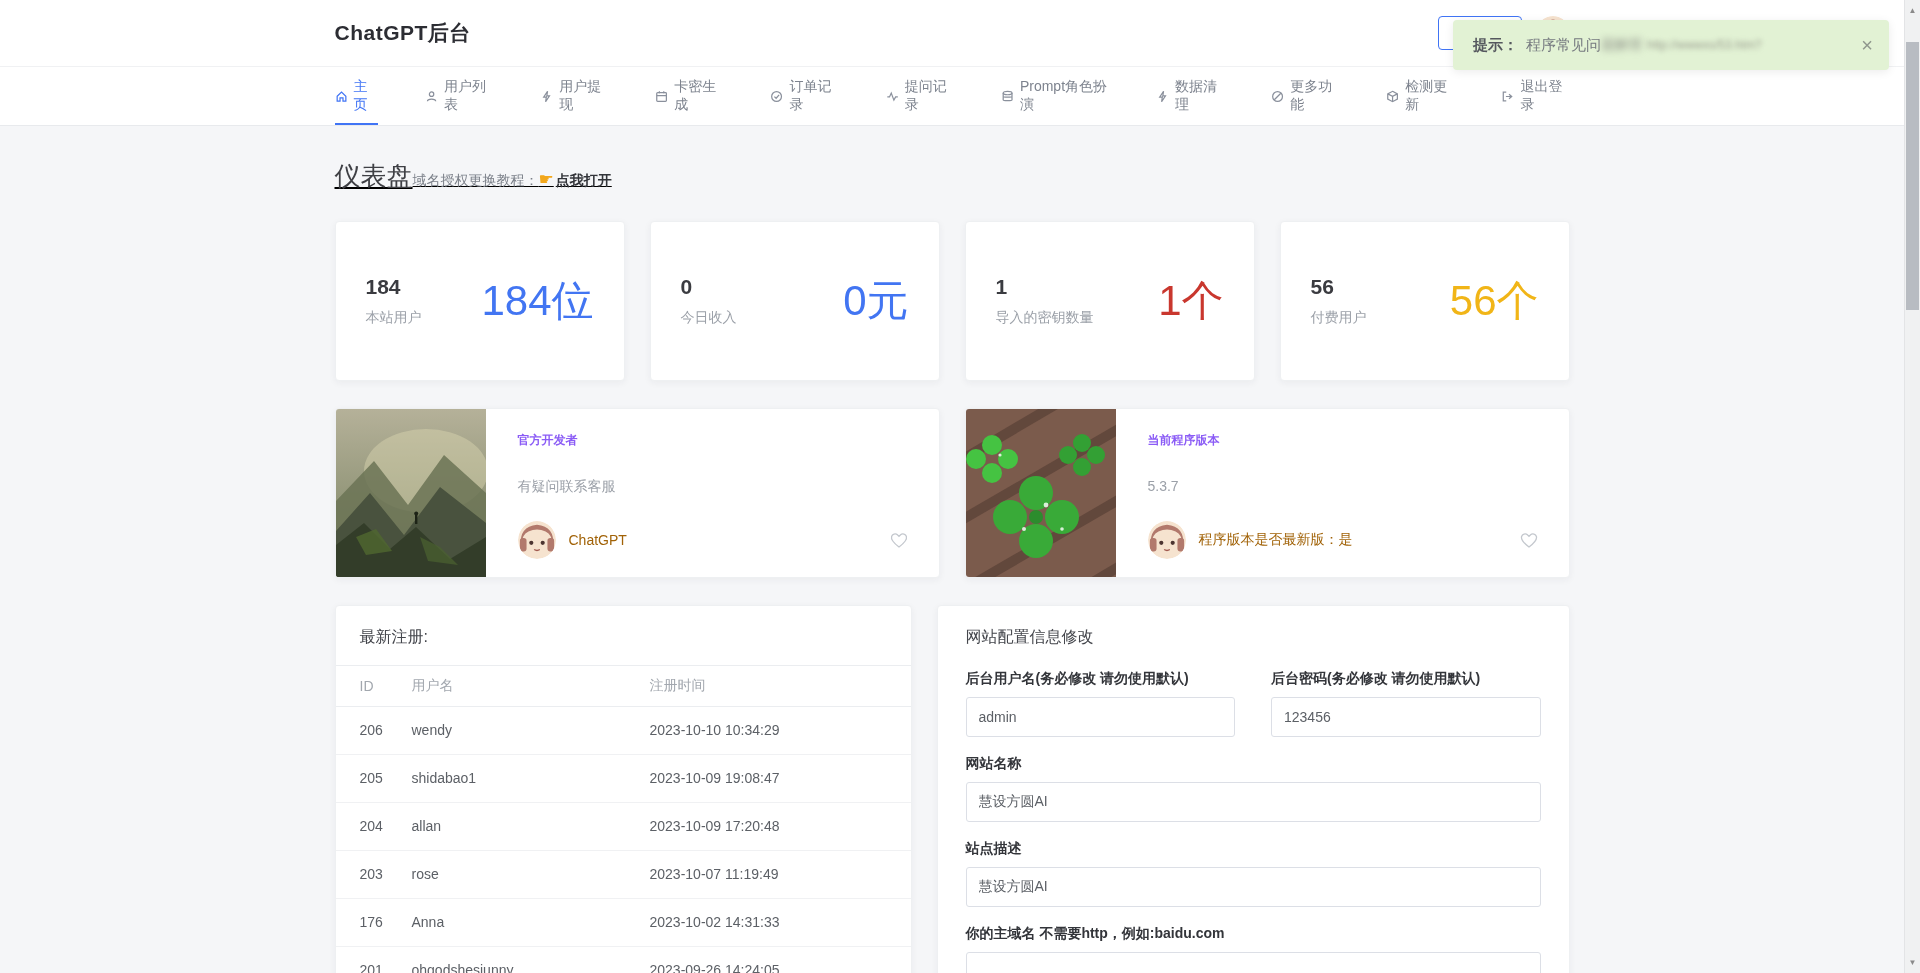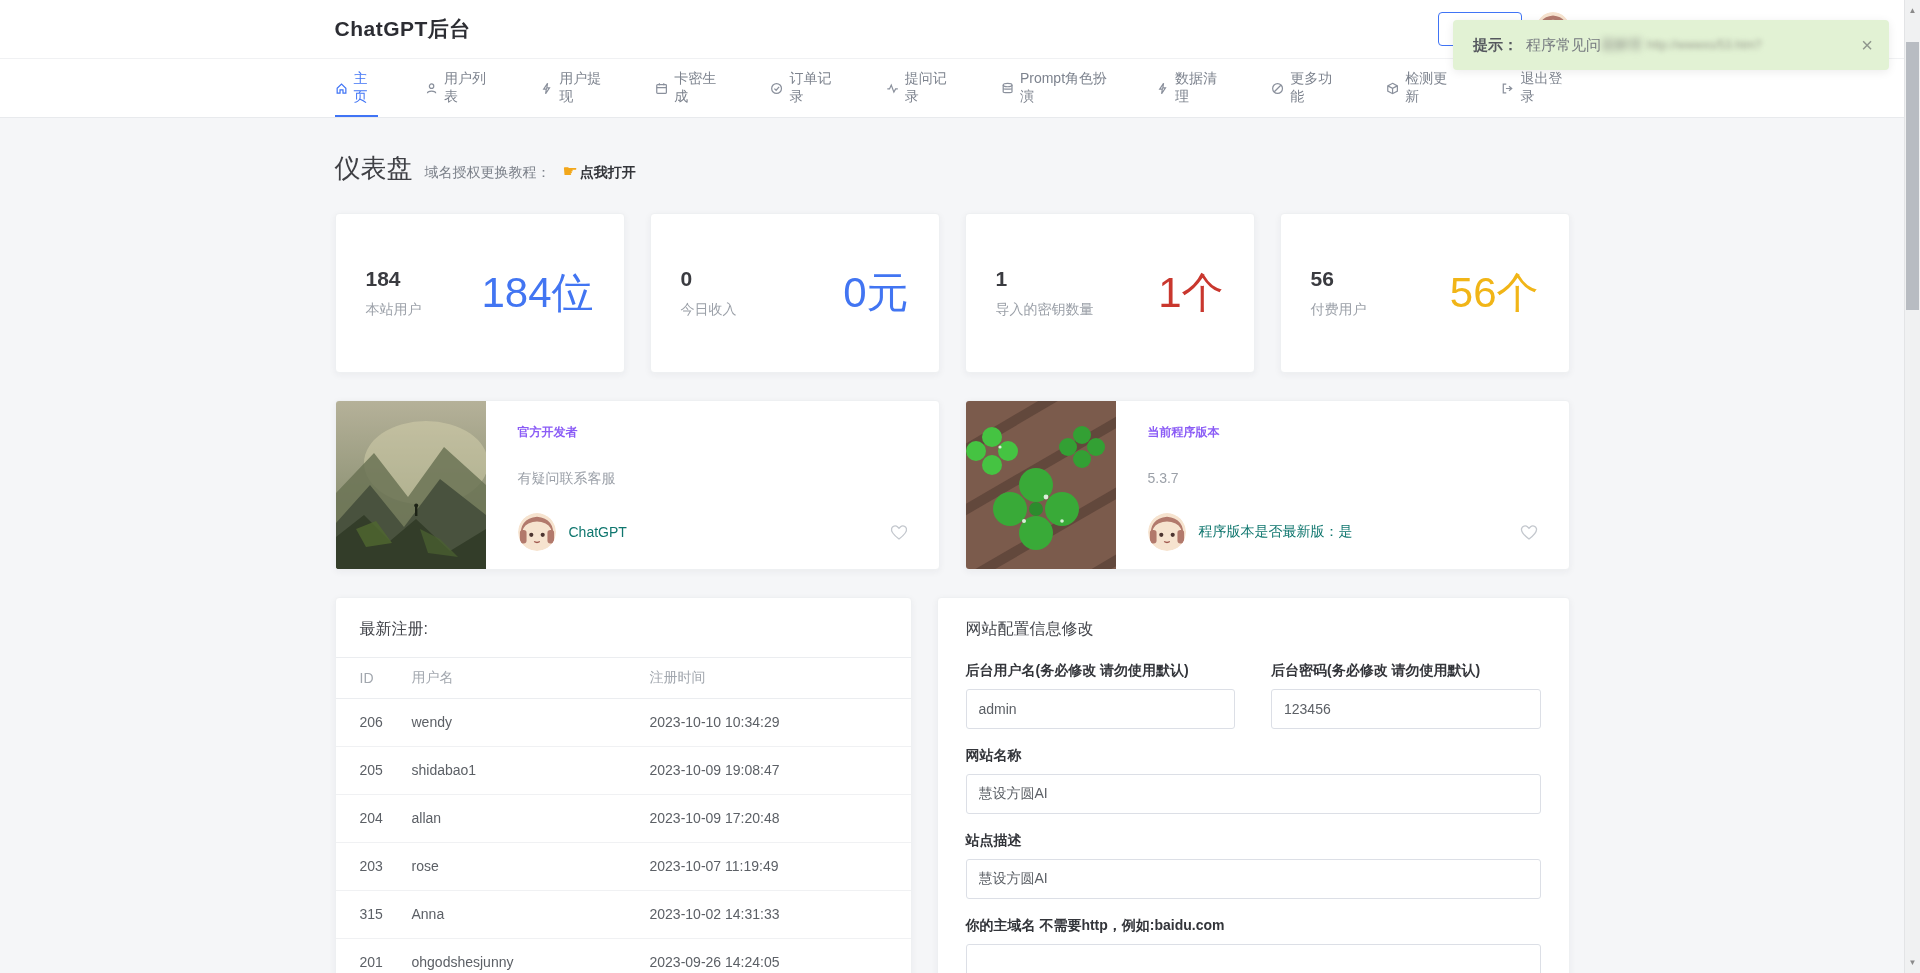--- a/index.html
+++ b/index.html
@@ -1,21 +1,21 @@
 <!DOCTYPE html>
 <html><head>
 <meta charset="utf-8">
 <style>
   * { margin:0; padding:0; box-sizing:border-box; }
   html,body { width:1920px; height:973px; overflow:hidden; background:#f5f6f8;
               font-family:"Liberation Sans","DejaVu Sans",sans-serif; }
   .page { width:1904px; }
 
   
-  .topbar { height:59px; background:#fff; border-bottom:1px solid #f0f1f3; }
+  .topbar { height:67px; background:#fff; border-bottom:1px solid #f0f1f3; }
   .topbar-inner { width:1235px; margin:0 auto; height:100%; display:flex; align-items:center; }
   .app-title { font-size:21px; font-weight:700; color:#2c2d33; letter-spacing:.5px; }
   .topbar-right { margin-left:auto; display:flex; align-items:center; gap:14px; }
   .btn-official { border:1px solid #4074f5; color:#4074f5; background:#fff; border-radius:4px;
                   font-size:13px; padding:7px 15px; cursor:pointer; white-space:nowrap;
                   font-family:inherit; }
   .top-avatar { width:34px; height:34px; border-radius:50%; overflow:hidden; flex-shrink:0; }
 
   
   .navbar { height:59px; background:#fff; border-bottom:1px solid #e8eaed; }
@@ -23,21 +23,21 @@
   .nav-item { display:flex; align-items:center; gap:6px; font-size:14px; color:#7d838e;
               cursor:pointer; position:relative; }
   .nav-item svg { stroke:#8a909c; }
   .nav-item.active { color:#4074f5; }
   .nav-item.active svg { stroke:#4074f5; }
   .nav-item.active::after { content:""; position:absolute; left:0; right:0; bottom:0;
                             height:2px; background:#4074f5; }
 
   
   .main { width:1235px; margin:0 auto; padding-top:33px; }
-  .page-head { display:flex; align-items:baseline; gap:12px; margin-bottom:27px; }
+  .page-head { display:flex; align-items:baseline; margin-bottom:27px;text-decoration:underline; }
   .page-title { font-size:26px; font-weight:500; color:#3f4045; }
   .tutorial { font-size:14px; color:#7a7f88; }
   .hand { color:#f2a71b; font-size:17px; margin-right:2px; }
   .tutorial-link { font-size:14px; font-weight:700; color:#33353a; cursor:pointer; }
 
   .card { background:#fff; border:1px solid #eef0f2; border-radius:4px;
           box-shadow:0 2px 7px rgba(31,45,61,.05); }
 
   
   .stats-row { display:flex; gap:25px; margin-bottom:27px; }
@@ -50,21 +50,21 @@
 
   
   .media-row { display:flex; gap:25px; margin-bottom:27px; }
   .media-card { flex:1; height:170px; display:flex; overflow:hidden; }
   .media-img { width:150px; height:170px; flex-shrink:0; }
   .media-body { flex:1; padding:23px 30px 18px 32px; display:flex; flex-direction:column; }
   .media-title { font-size:12px; font-weight:700; color:#8b5cf6; }
   .media-sub { font-size:14px; color:#9ba0a8; margin-top:29px; }
   .media-footer { margin-top:auto; display:flex; align-items:center; }
   .avatar { width:38px; height:38px; border-radius:50%; overflow:hidden; flex-shrink:0; }
-  .media-name { font-size:14px; color:#0f766e; margin-left:13px; }
+  .media-name { font-size:14px; color:#a16207; margin-left:13px; }
   .heart { margin-left:auto; }
 
   
   .bottom-row { display:flex; gap:25px; align-items:flex-start; }
   .panel { flex:1; }
   .panel-title { font-size:16px; color:#44464c; padding:21px 24px 17px 24px; }
   .table-panel .panel-title { border-bottom:1px solid #ebedf0; }
   table { width:100%; border-collapse:collapse; }
   th { height:40px; font-size:14px; font-weight:400; color:#a2a7ae; text-align:left;
        border-bottom:1px solid #ebedf0; }
@@ -411,21 +411,21 @@
               <td>204</td>
               <td>allan</td>
               <td>2023-10-09 17:20:48</td>
             </tr>
             <tr>
               <td>203</td>
               <td>rose</td>
               <td>2023-10-07 11:19:49</td>
             </tr>
             <tr>
-              <td>315</td>
+              <td>176</td>
               <td>Anna</td>
               <td>2023-10-02 14:31:33</td>
             </tr>
             <tr>
               <td>201</td>
               <td>ohgodshesjunny</td>
               <td>2023-09-26 14:24:05</td>
             </tr>
           </tbody>
         </table>

